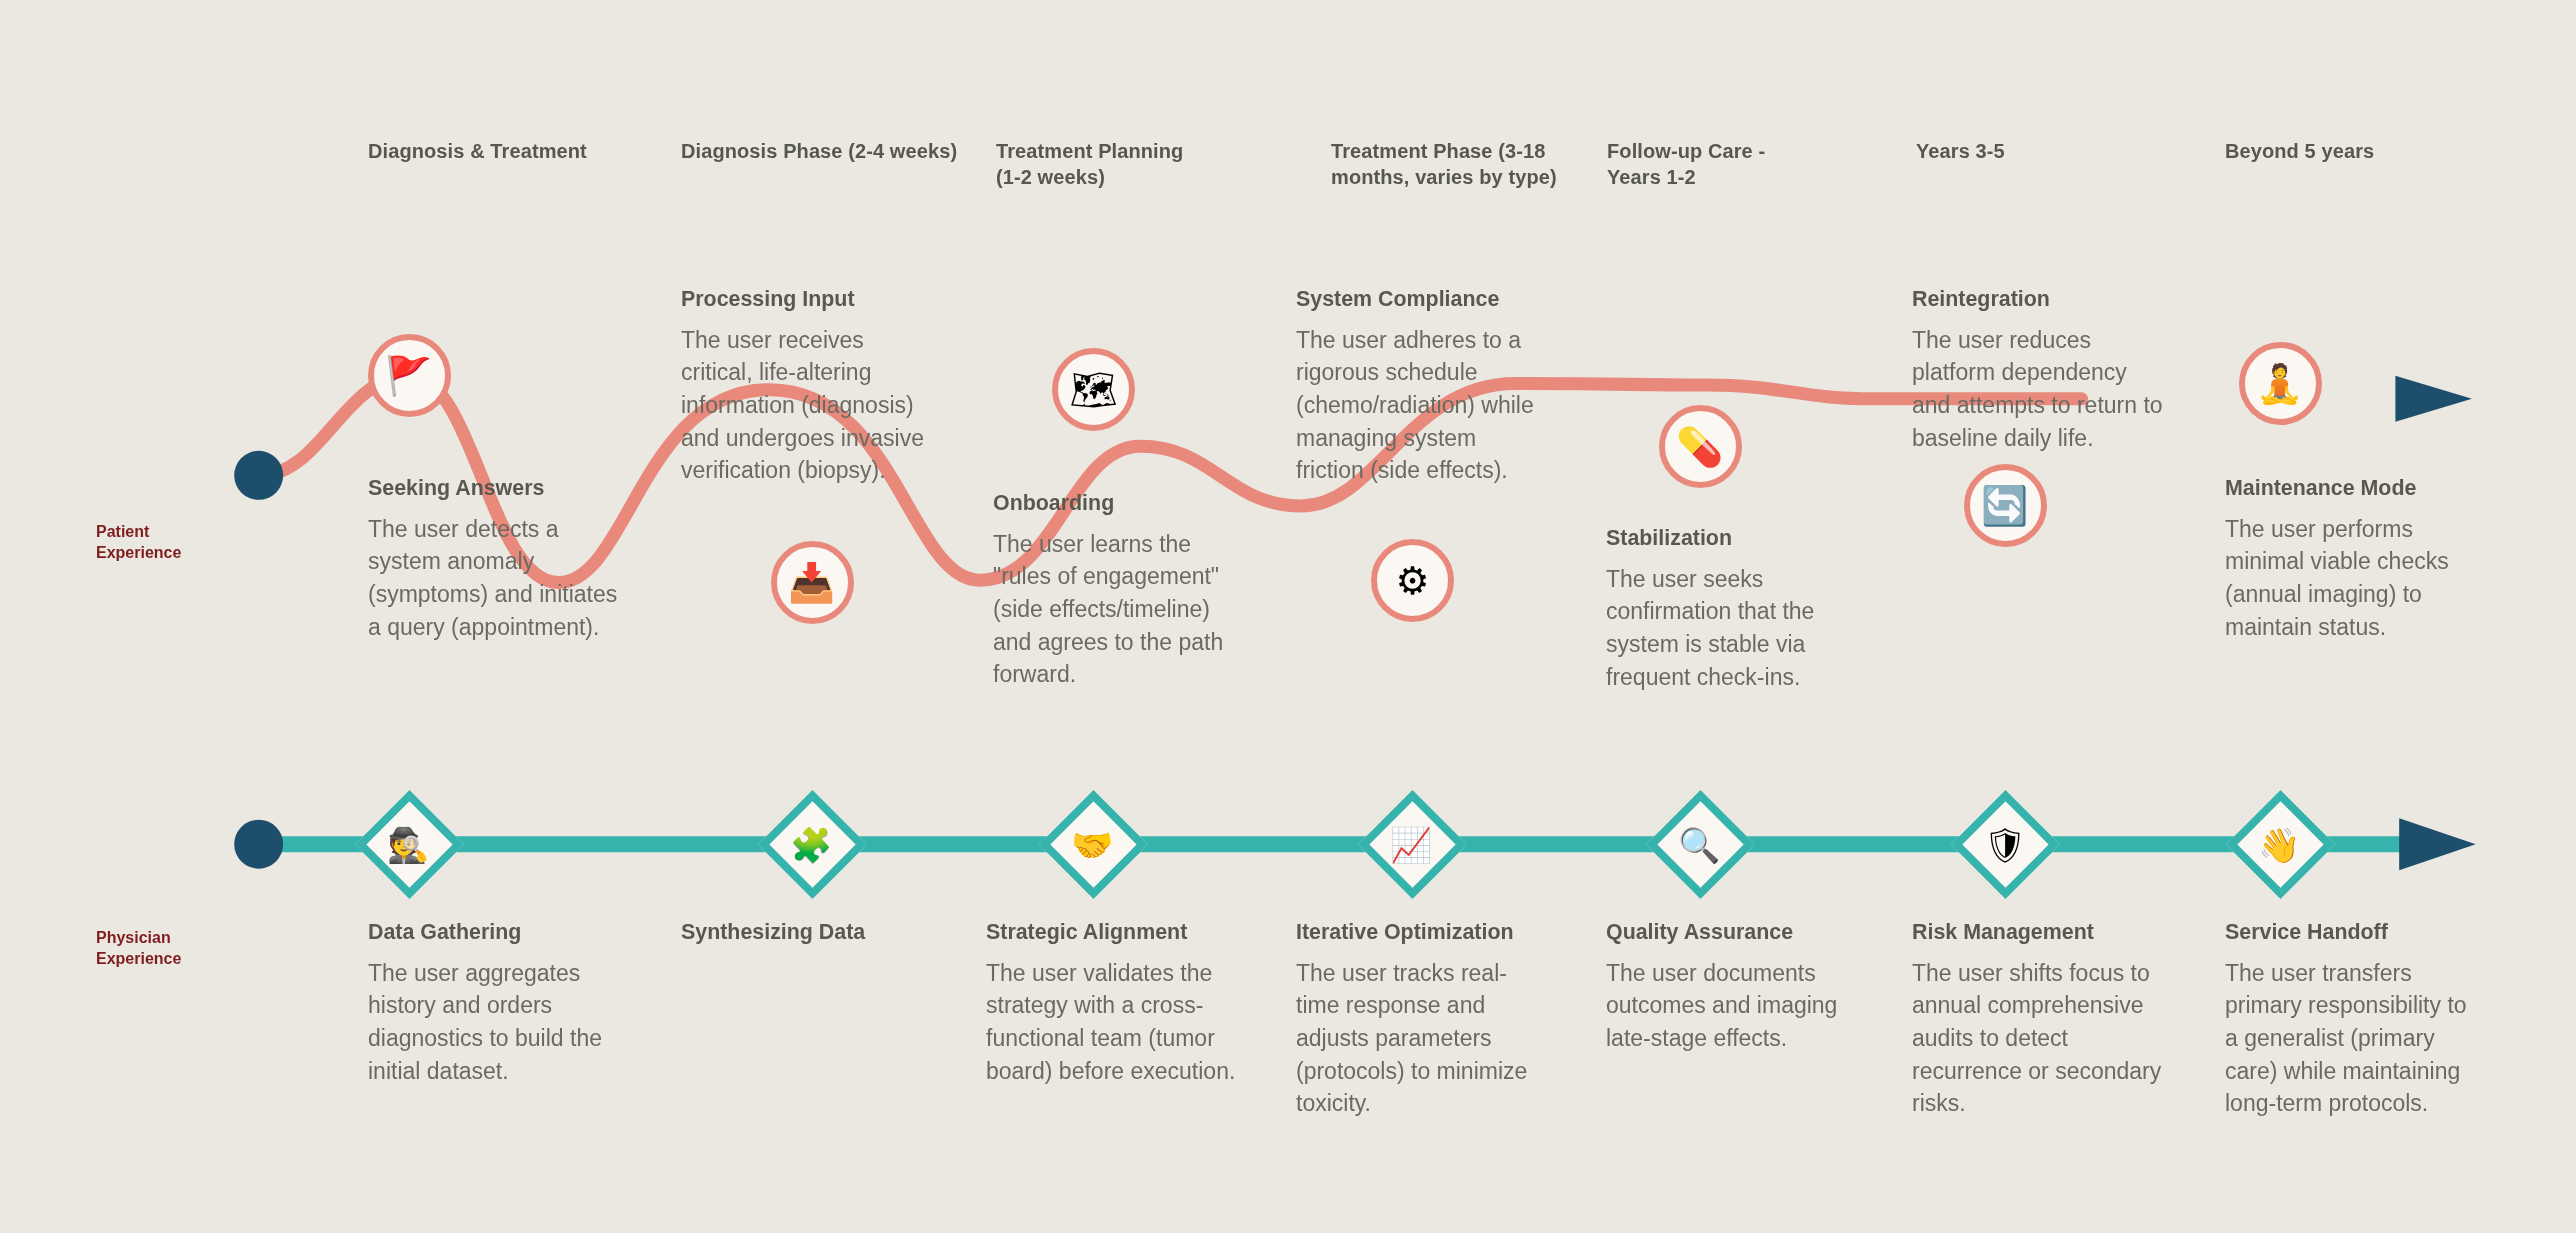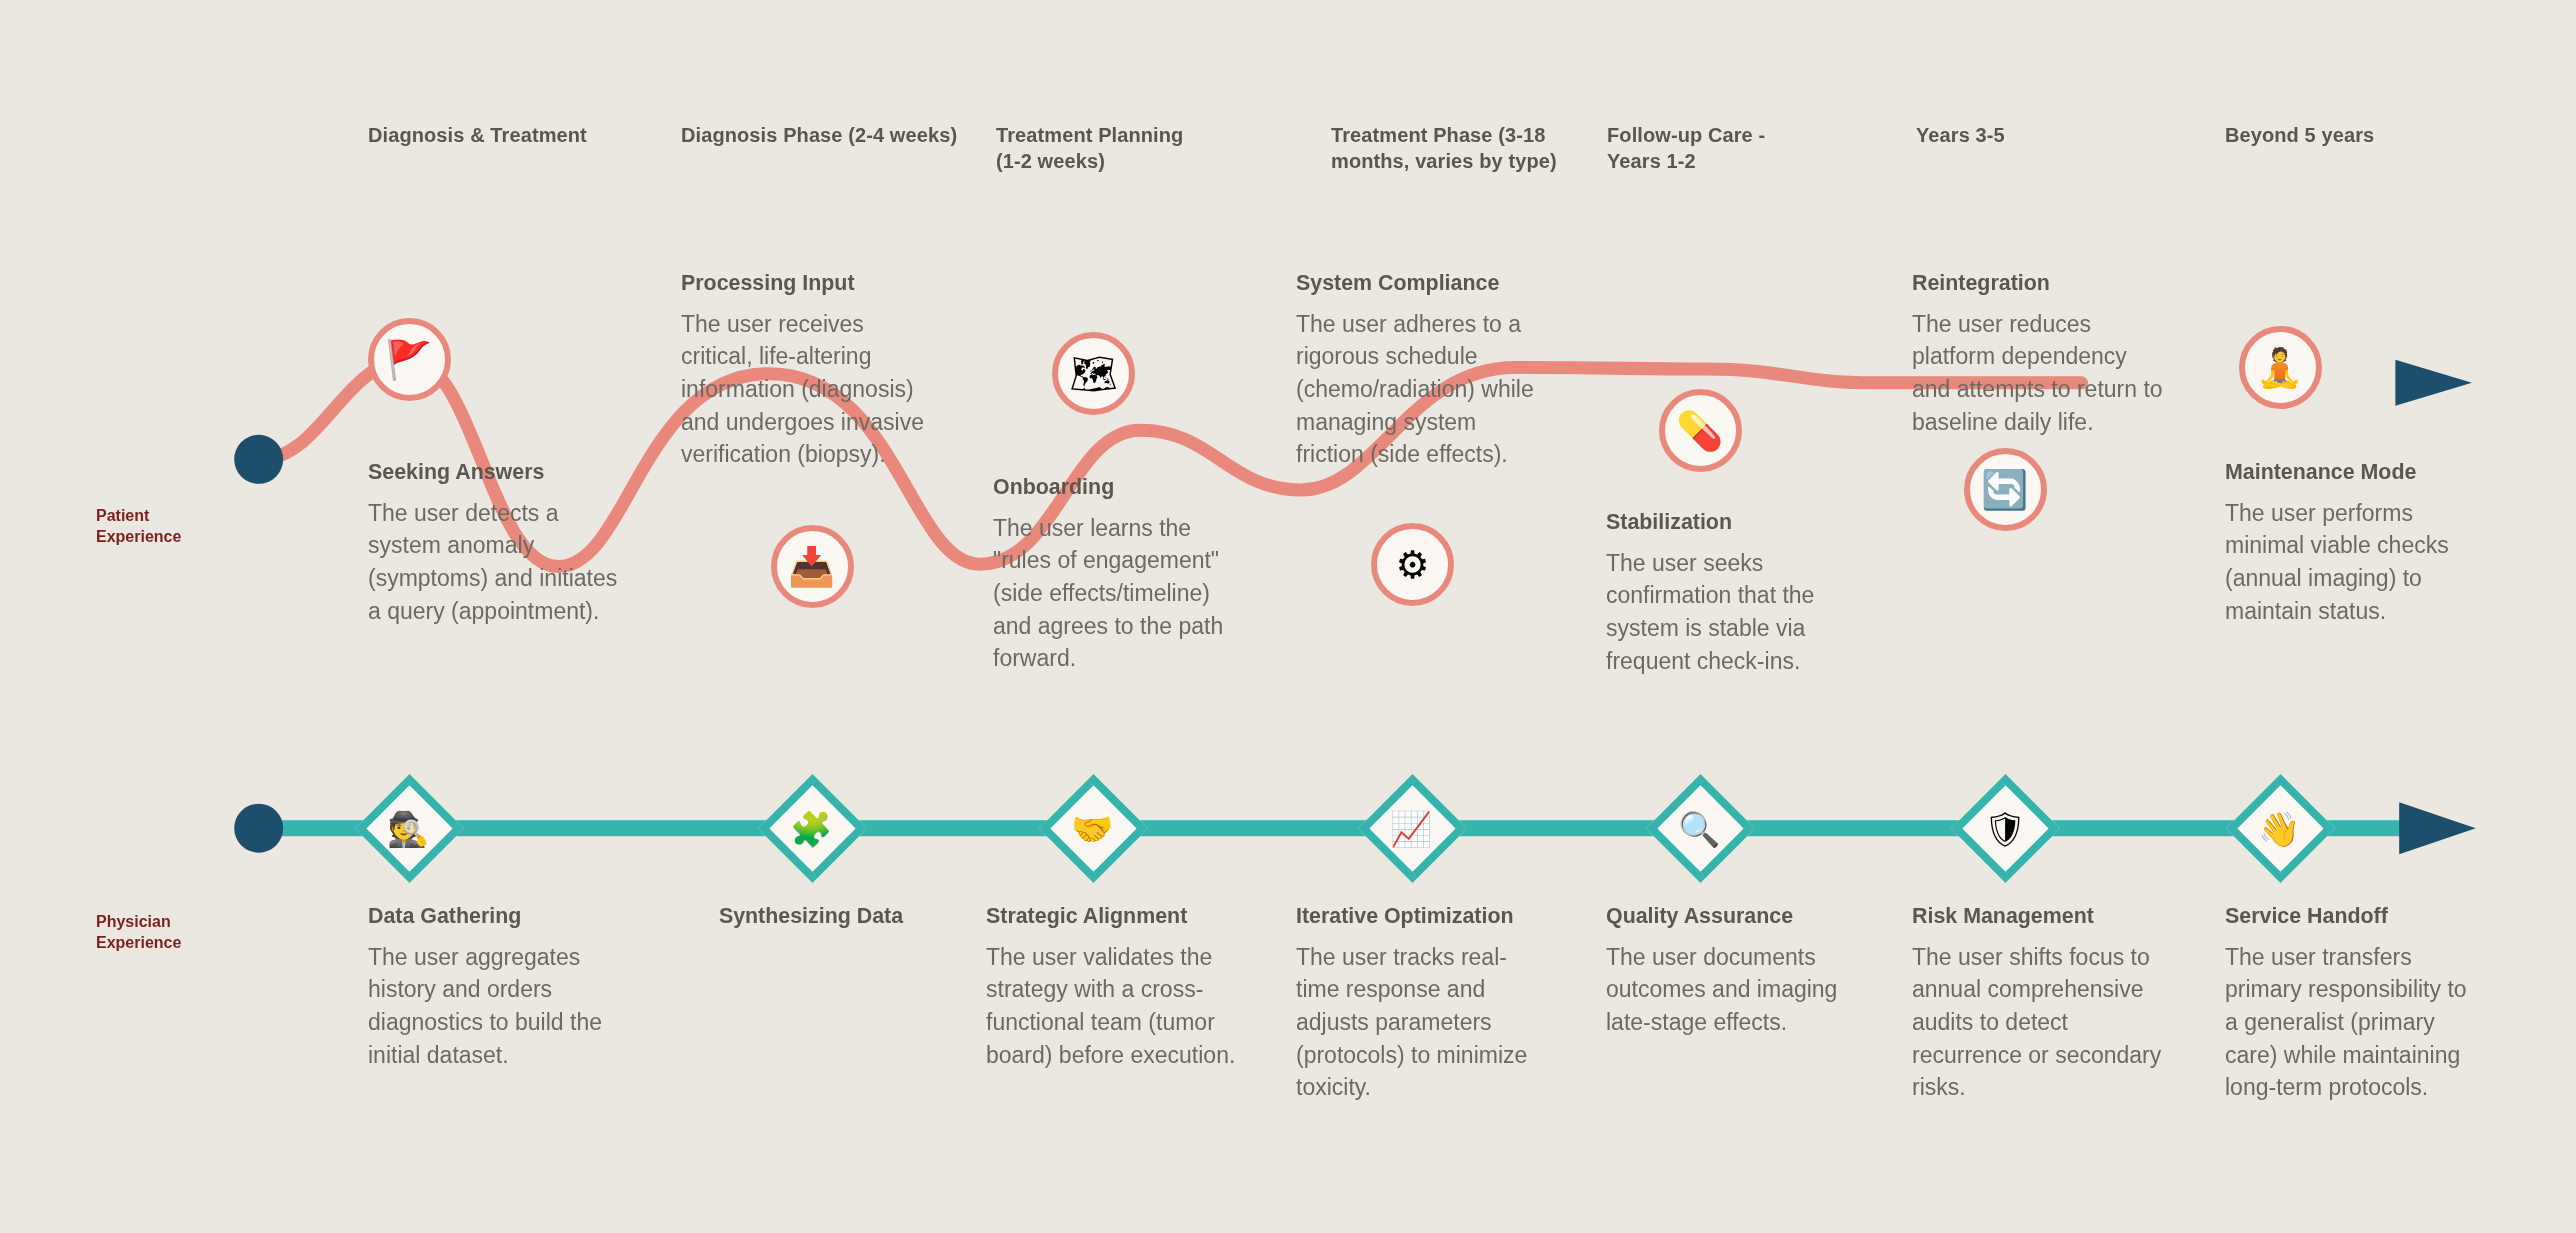--- a/index.html
+++ b/index.html
@@ -2,21 +2,21 @@
 <html style="font-size:12.2px"><head>
 <meta charset="utf-8">
 <style>
   html,body{margin:0;padding:0;}
   body{
     width:2576px;height:1234px;
     background:#ebe8e1;
     font-family:"Liberation Sans","DejaVu Sans",sans-serif;
     overflow:hidden;position:relative;
   }
-  #stage{position:absolute;left:0;top:0;width:2576px;height:1166px;}
+  #stage{position:absolute;left:0;top:16px;width:2576px;height:1166px;}
 
   .phase-head{
     position:absolute;
     font-size:20px;
     font-weight:600;
     color:#575751;
     line-height:1.32;
     letter-spacing:0.1px;
     white-space:pre-line;
   }
@@ -183,21 +183,21 @@
       <div class="card" style="left: 368px; top: 903px; width: 260px;">
         <div class="ttl">Data Gathering</div>
         <div class="desc">The user aggregates
 history and orders
 diagnostics to build the
 initial dataset.</div>
       </div>
       <div class="node diamond" style="left: 774px; top: 790px;">
         <span class="gl">🧩</span>
       </div>
-      <div class="card" style="left: 681px; top: 903px; width: 260px; text-align: center;">
+      <div class="card" style="left: 681px; top: 903px; width: 260px;">
         <div class="ttl">Synthesizing Data</div>
       </div>
       <div class="node diamond" style="left: 1055px; top: 790px;">
         <span class="gl">🤝</span>
       </div>
       <div class="card" style="left: 986px; top: 903px; width: 260px;">
         <div class="ttl">Strategic Alignment</div>
         <div class="desc">The user validates the
 strategy with a cross-
 functional team (tumor

